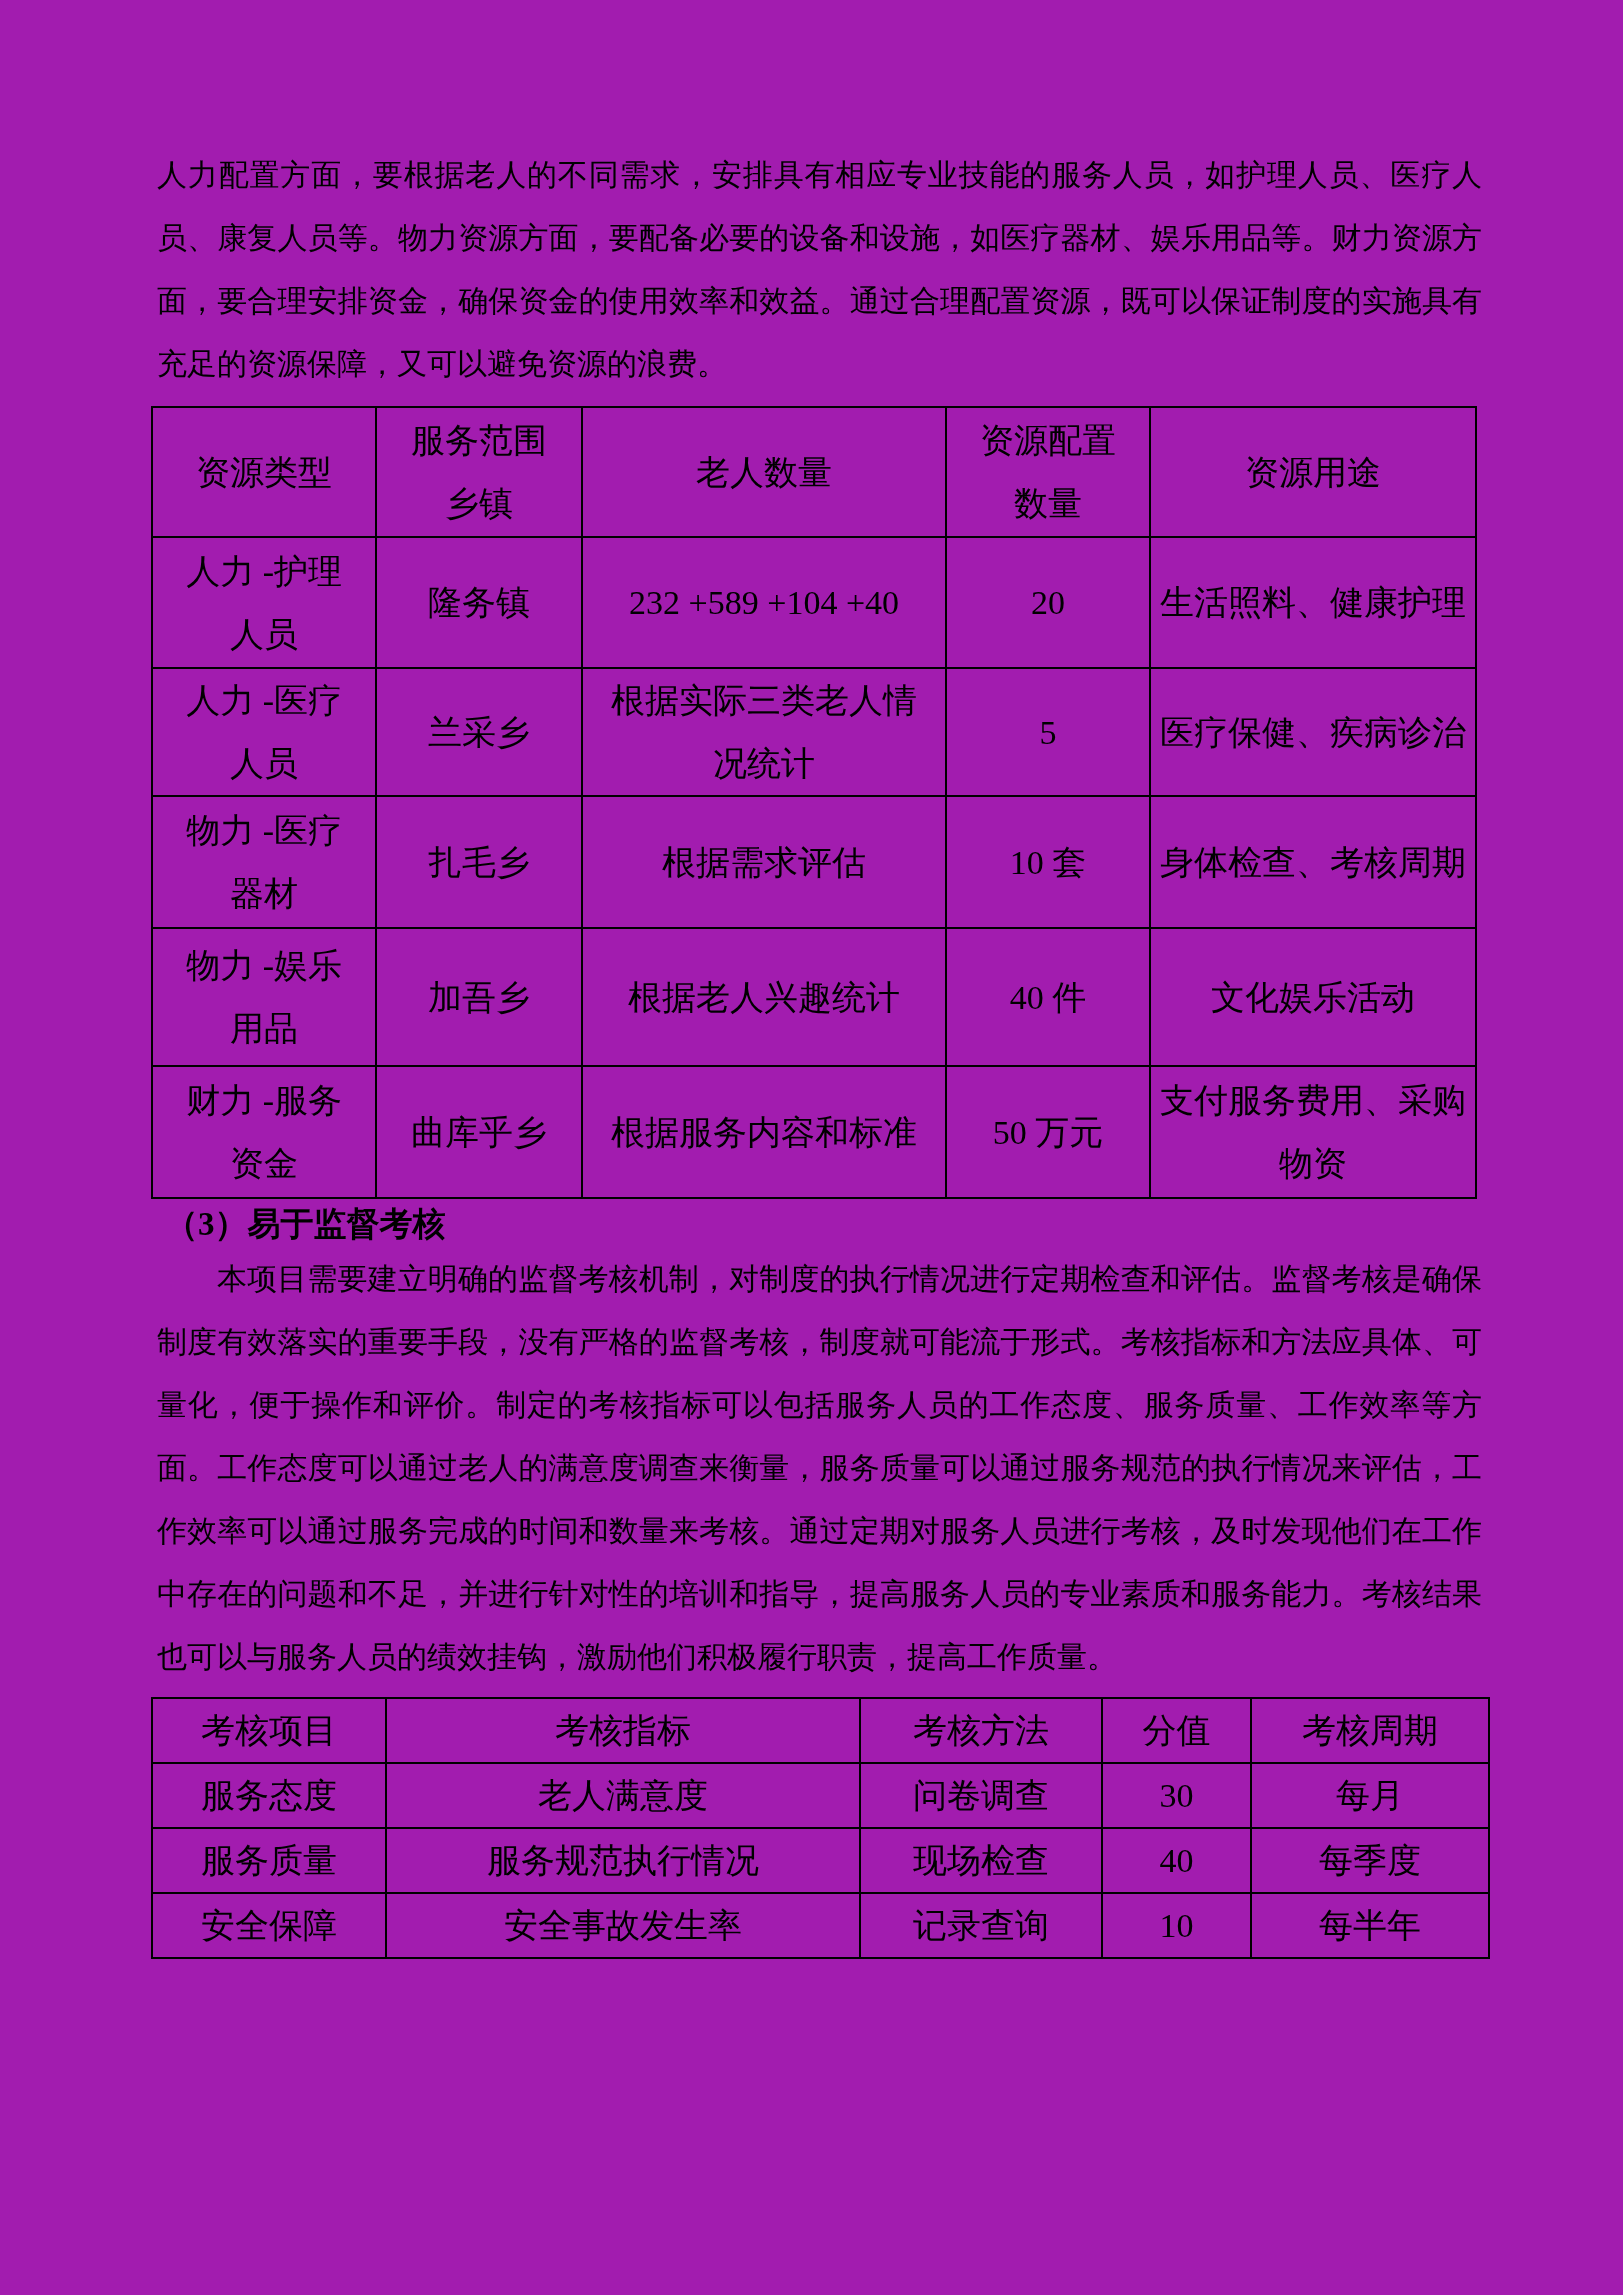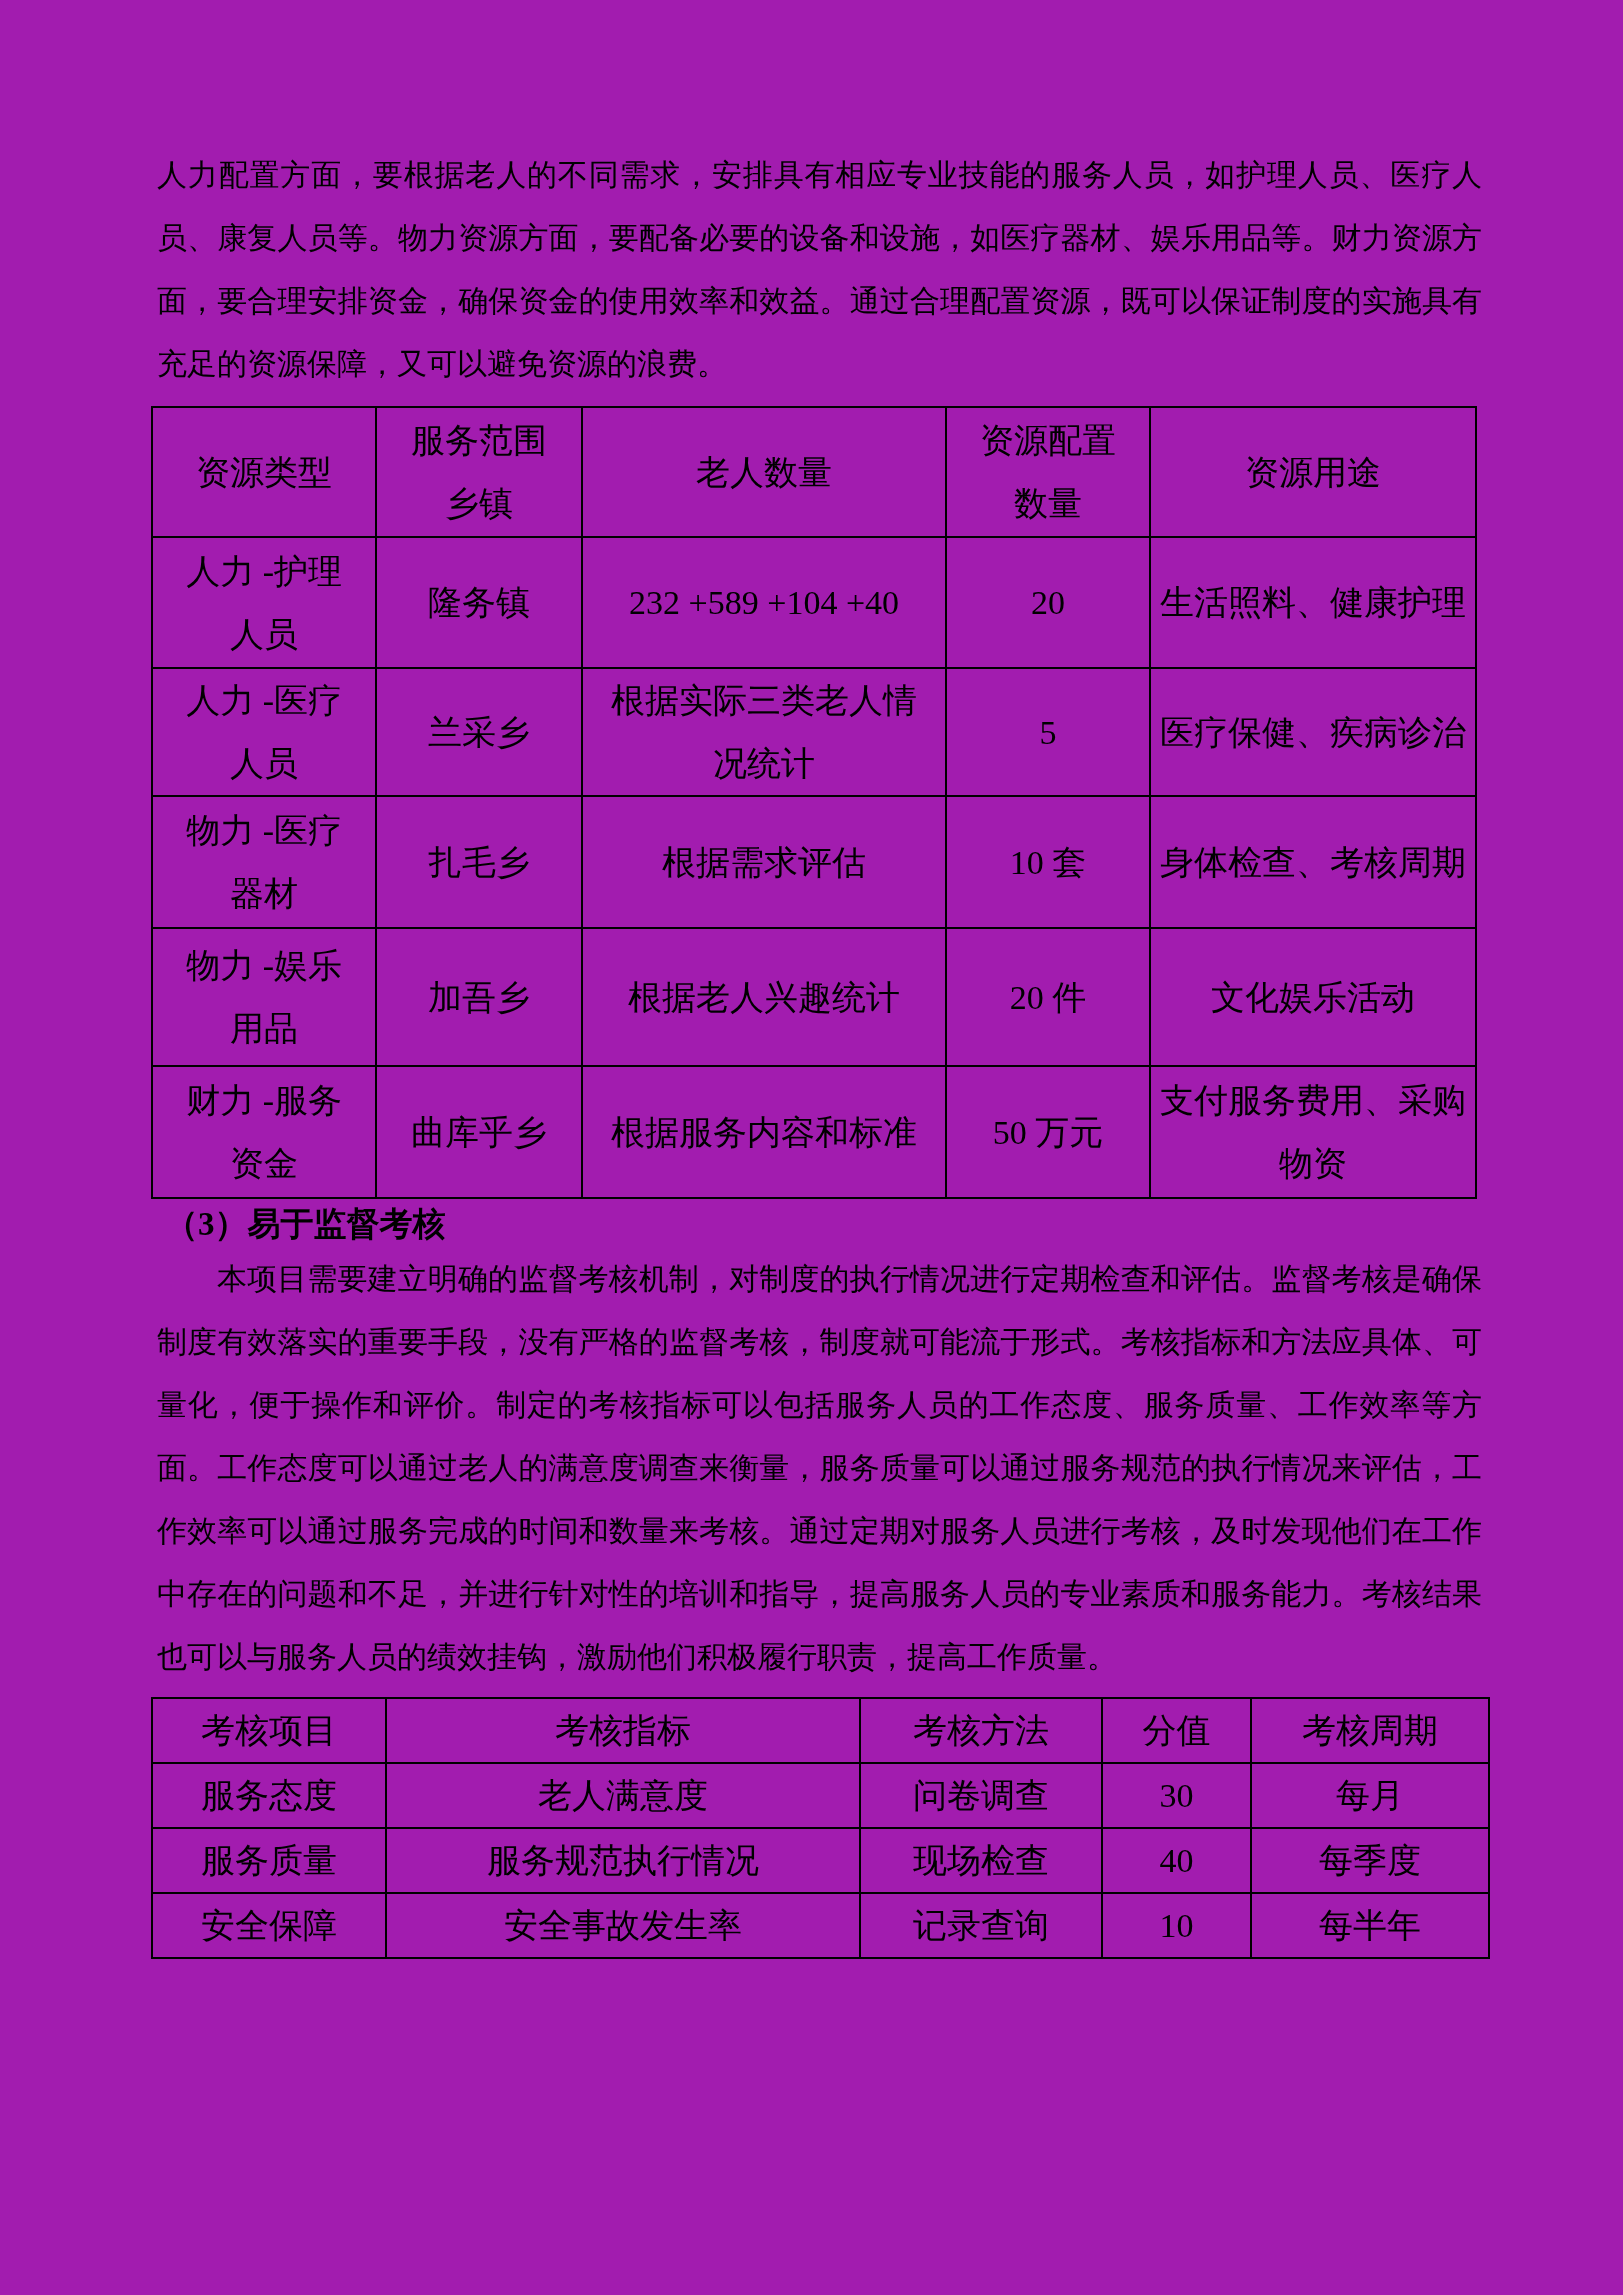--- a/index.html
+++ b/index.html
@@ -105,21 +105,21 @@
         <td>扎毛乡</td>
         <td>根据需求评估</td>
         <td>10 套</td>
         <td>身体检查、考核周期</td>
       </tr>
       <tr class="r3">
         <td>物力 -娱乐
 用品</td>
         <td>加吾乡</td>
         <td>根据老人兴趣统计</td>
-        <td>20 件</td>
+        <td>40 件</td>
         <td>文化娱乐活动</td>
       </tr>
       <tr class="r4">
         <td>财力 -服务
 资金</td>
         <td>曲库乎乡</td>
         <td>根据服务内容和标准</td>
         <td>50 万元</td>
         <td>支付服务费用、采购
 物资</td>

